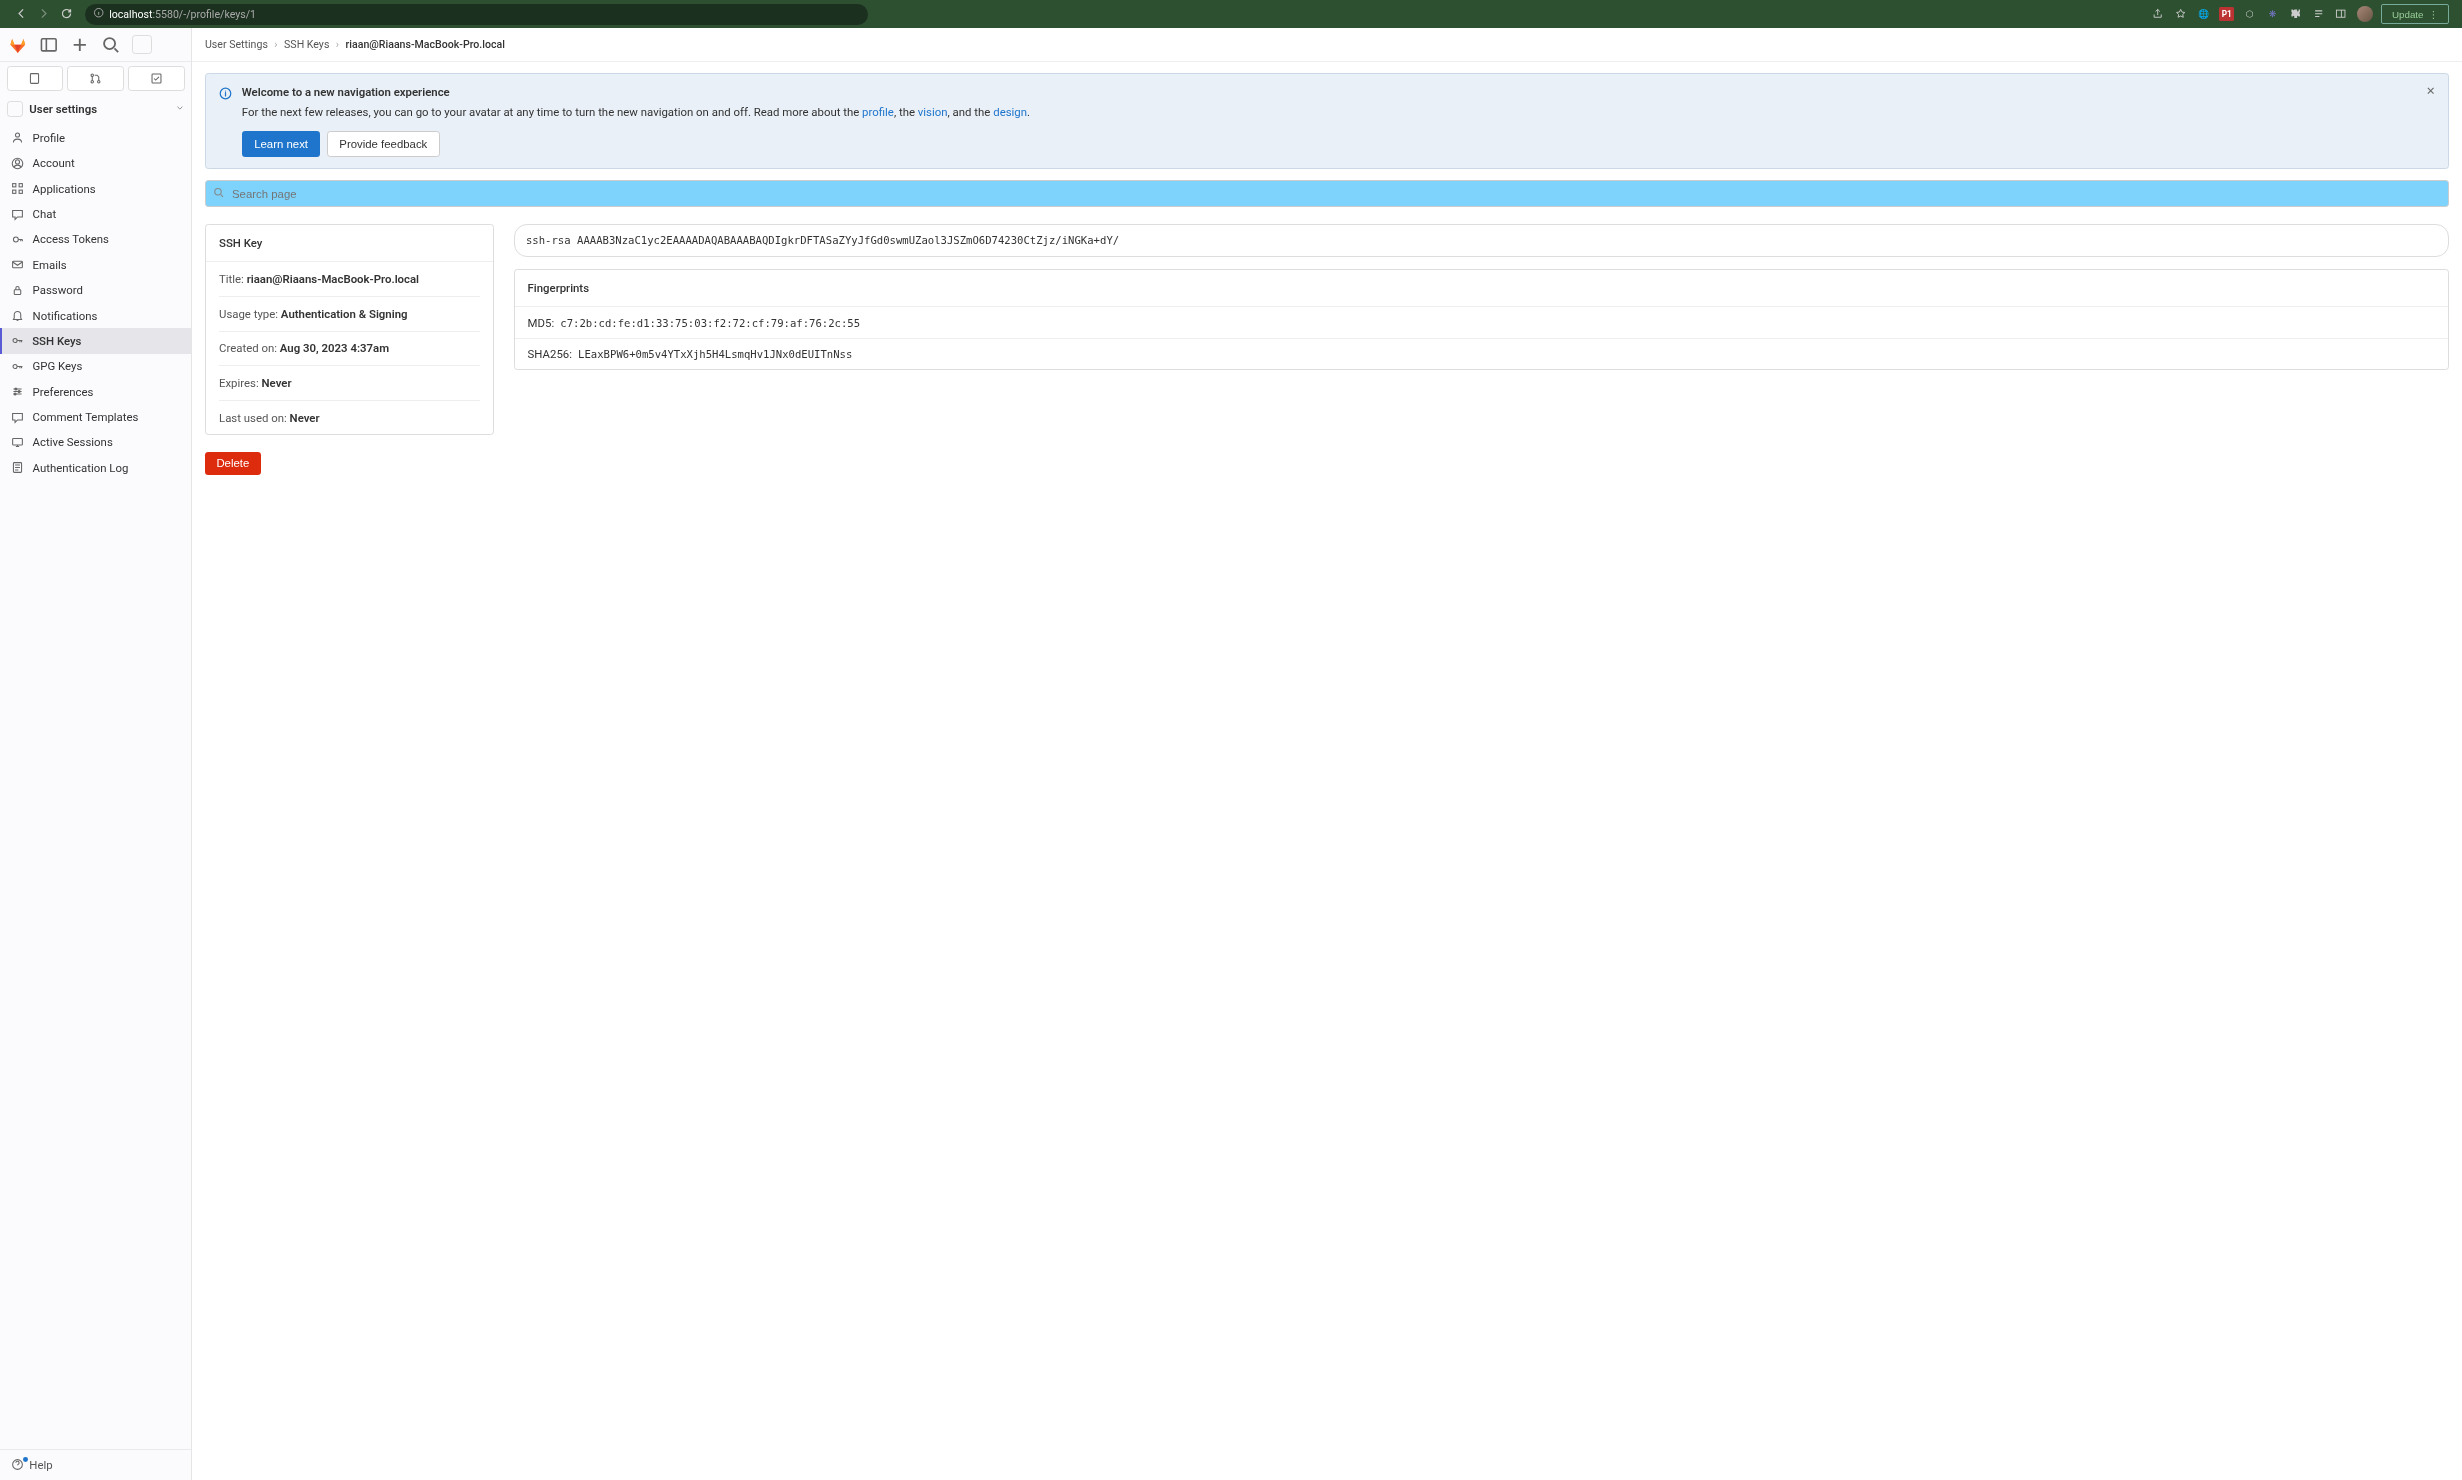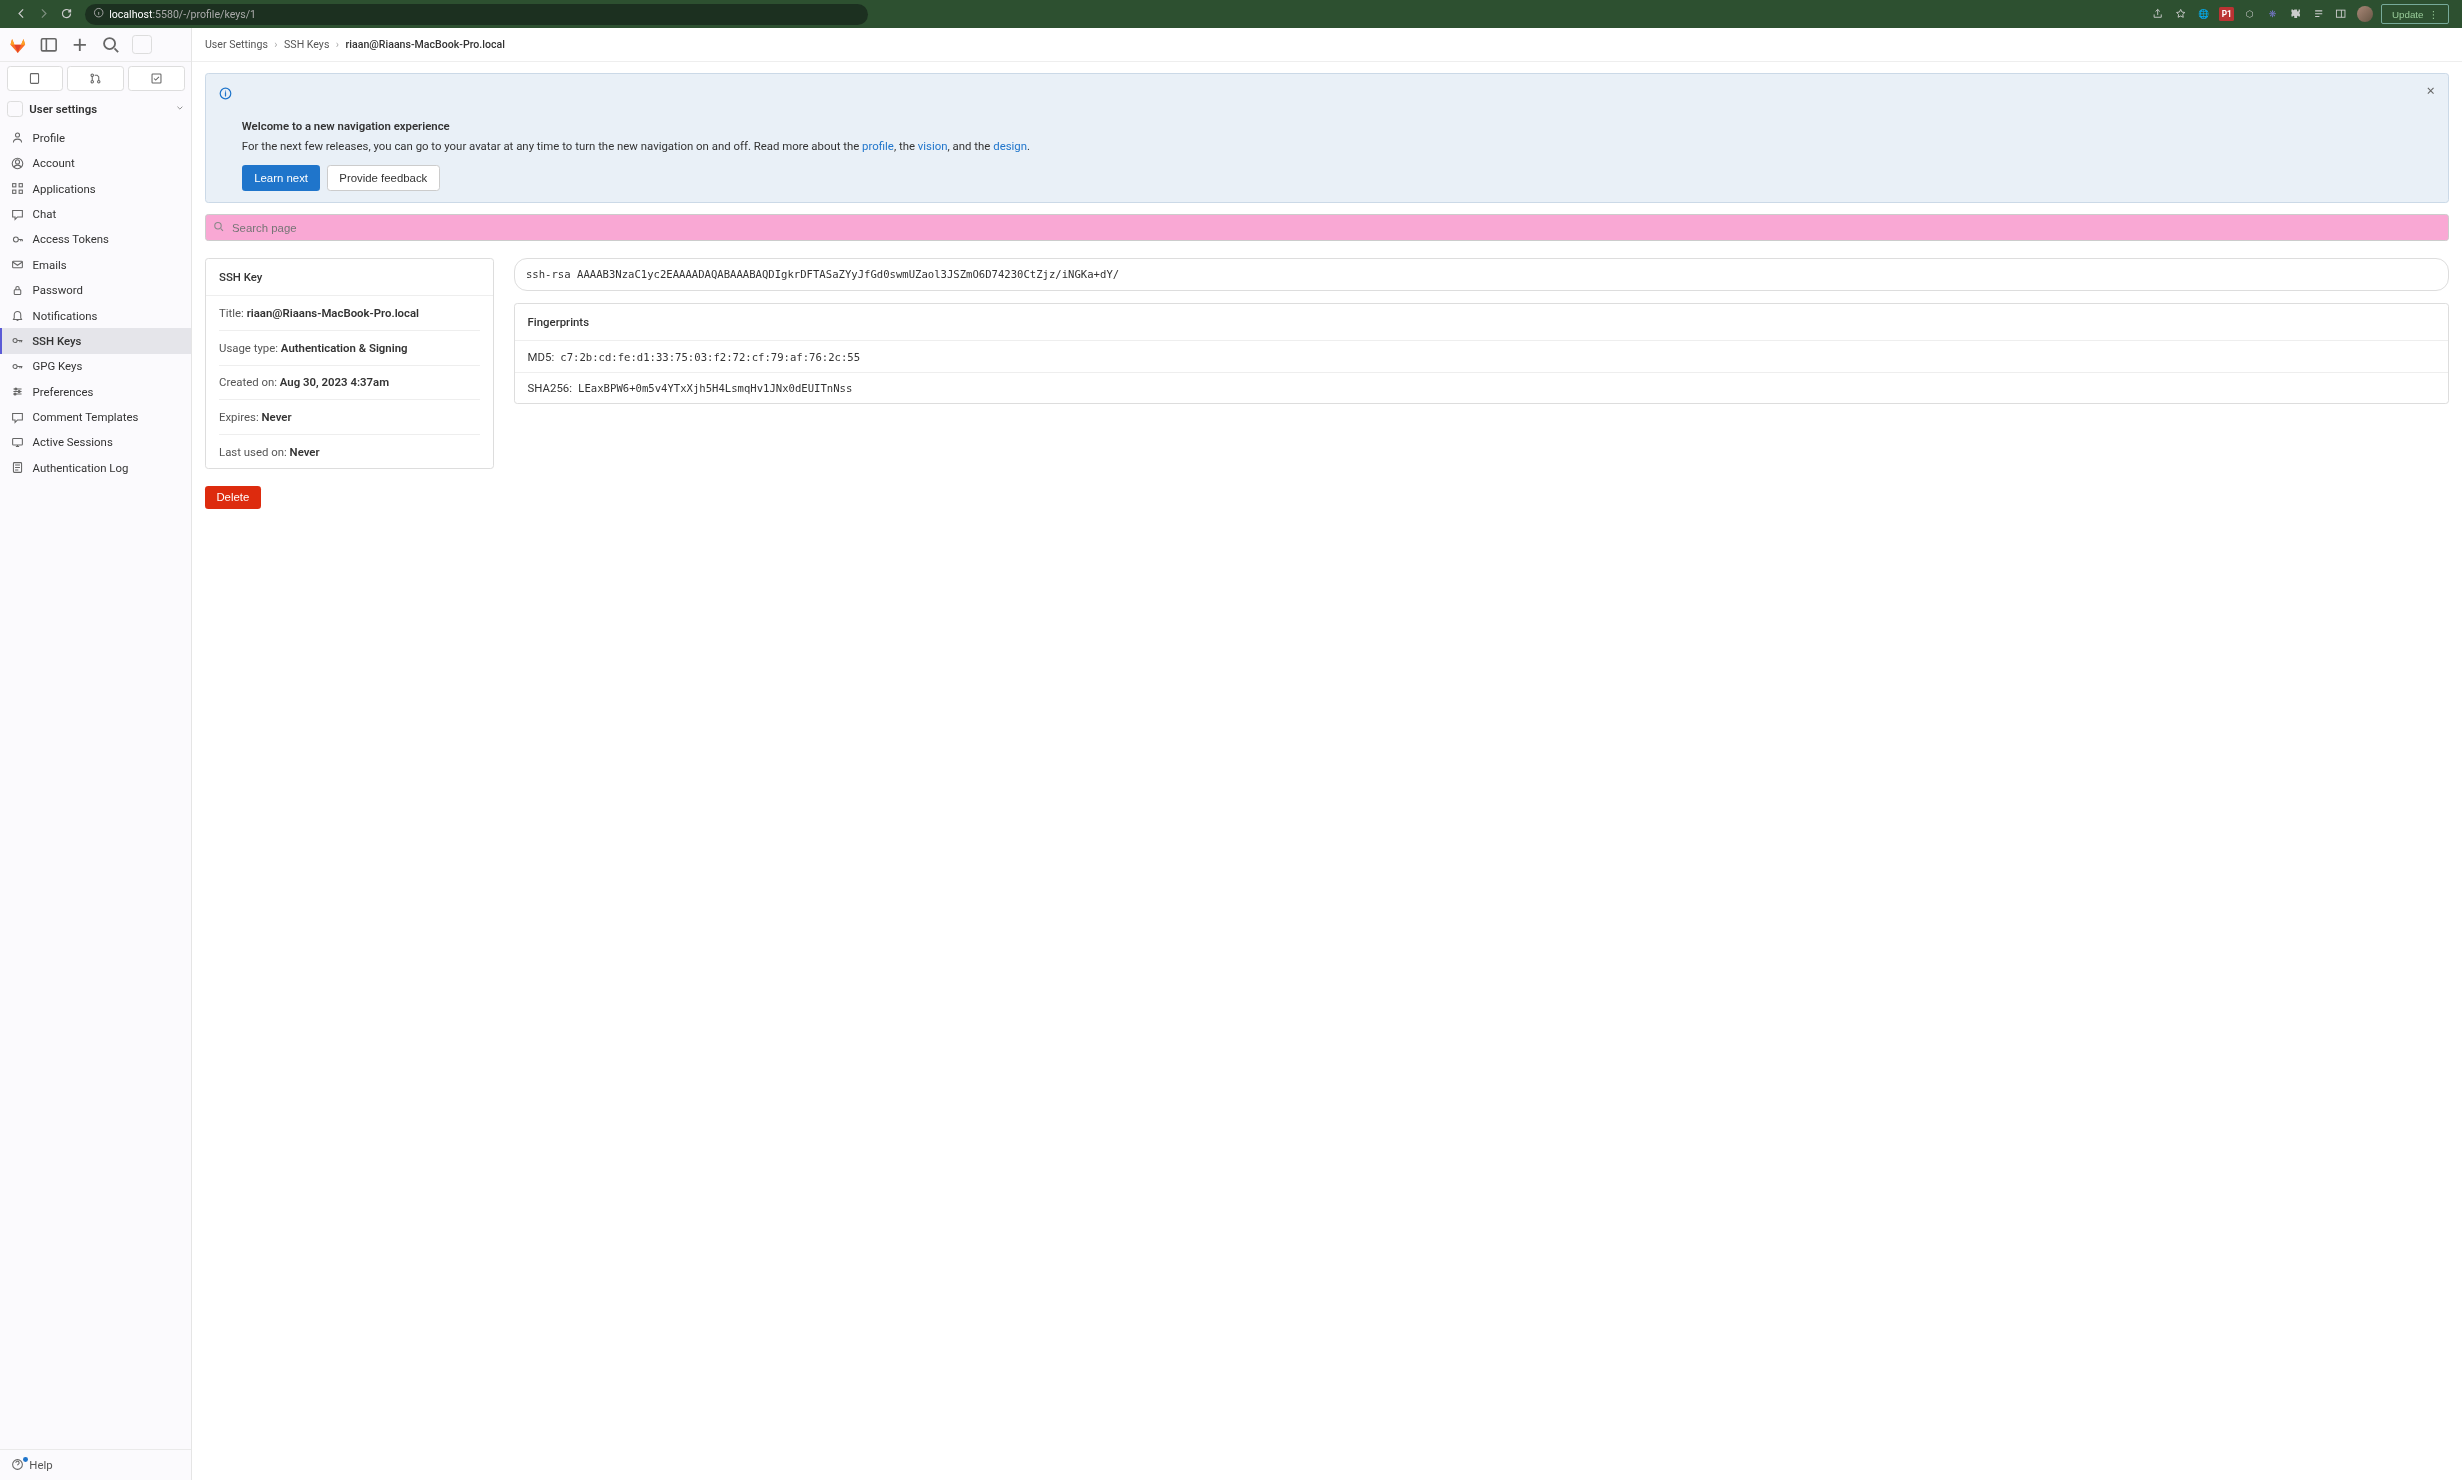--- a/index.html
+++ b/index.html
@@ -44,32 +44,32 @@
 .main { flex: 1; display: flex; flex-direction: column; overflow: auto; }
 .breadcrumb { padding: 9.8px 13px; display: flex; align-items: center; gap: 6.5px; border-bottom: 0.8px solid #eee; font-size: 10.6px; color: #555; }
 .breadcrumb a { color: #555; text-decoration: none; }
 .breadcrumb .sep { color: #aaa; }
 .breadcrumb .current { color: #333; font-weight: 500; }
 
 .banner { margin: 11.4px 13px 0; background: #e9f0f7; border: 0.8px solid #cbd9e7; border-radius: 3.3px; padding: 11.4px 13px; display: flex; gap: 9.8px; position: relative; }
 .banner-icon { color: #1f75cb; flex-shrink: 0; margin-top: 1.6px; }
 .banner-icon svg { width: 13px; height: 13px; }
 .banner-body { flex: 1; }
-.banner-title { font-weight: 600; margin-bottom: 4.9px; margin-top: 34px; }
+.banner-title { font-weight: 600; margin-bottom: 4.9px; }
 .banner-text { color: #333; line-height: 1.5; }
 .banner-text a { color: #1f75cb; text-decoration: none; }
 .banner-actions { margin-top: 9.8px; display: flex; gap: 6.5px; }
 .btn { padding: 5.7px 11.4px; border-radius: 3.3px; font-size: 11.4px; cursor: pointer; border: 0.8px solid transparent; }
 .btn-primary { background: #1f75cb; color: #fff; }
 .btn-secondary { background: #fff; border-color: #ccc; color: #333; }
 .banner-close { position: absolute; top: 11.4px; right: 11.4px; color: #666; cursor: pointer; }
 .banner-close svg { width: 11.4px; height: 11.4px; }
 
 .search-wrap { margin: 11.4px 13px 0; }
-.search-input { width: 100%; padding: 6.5px 9.8px 6.5px 26px; border: 0.8px solid #ccc; border-radius: 3.3px; font-size: 11.4px; background: #f9a8d4; }
+.search-input { width: 100%; padding: 6.5px 9.8px 6.5px 26px; border: 0.8px solid #ccc; border-radius: 3.3px; font-size: 11.4px; background: #7dd3fc; }
 .search-rel { position: relative; }
 .search-rel .search-icn { position: absolute; left: 8.2px; top: 50%; transform: translateY(-50%); color: #888; }
 .search-rel .search-icn svg { width: 11.4px; height: 11.4px; }
 
 .content-row { display: flex; gap: 19.6px; padding: 16.3px 13px; align-items: flex-start; }
 .card { border: 0.8px solid #ddd; border-radius: 3.3px; background: #fff; }
 .card-header { padding: 11.4px 13px; border-bottom: 0.8px solid #eee; font-weight: 500; color: #333; }
 .card-body { padding: 0 13px; }
 .detail-row { padding: 9.8px 0; border-bottom: 0.8px solid #eee; }
 .detail-row:last-child { border-bottom: none; }

